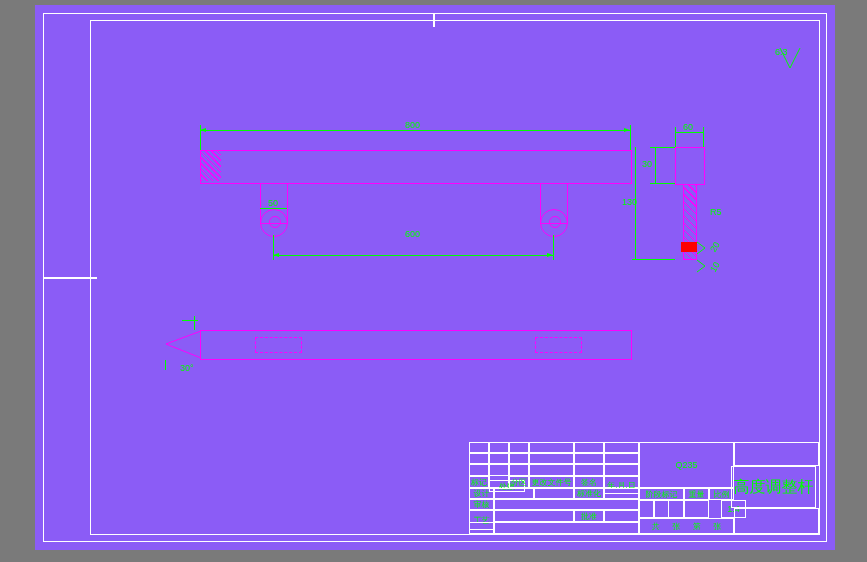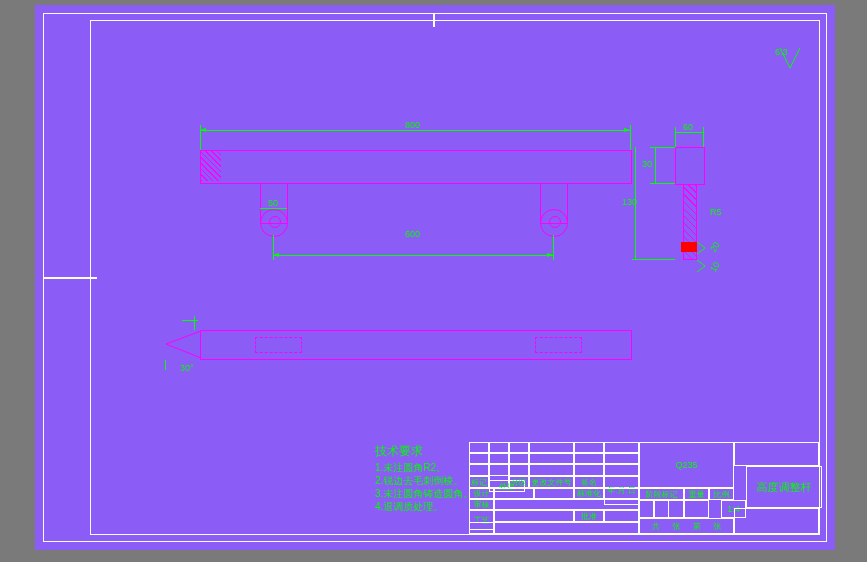--- a/index.html
+++ b/index.html
@@ -121,46 +121,39 @@
     <div class="dim-txt" style="left:-53px;top:50px">130</div>
 
     <div class="dim-txt" style="left:35px;top:60px">R5</div>
     <div class="dim-txt" style="left:35px;top:95px;transform:rotate(-60deg)">20</div>
     <div class="dim-txt" style="left:35px;top:115px;transform:rotate(-60deg)">10</div>
     <svg style="position:absolute;left:20px;top:93px" width="25" height="35">
       <path d="M2 2 L10 8 L2 14 M2 20 L10 26 L2 32" stroke="#0f0" fill="none" stroke-width="1"></path>
     </svg>
   </div>
 
-  <div class="tech-req">
-    <div class="title">技术要求</div>
-    <div>1.未注圆角R2。</div>
-    <div>2.锐边去毛刺倒棱。</div>
-    <div>3.未注圆角铸造圆角。</div>
-    <div>4.退调质处理。</div>
-  </div>
 
   <div class="title-block">
 
     <div class="tb-cell" style="left:0;top:0;width:170px;height:92px"></div>
     <div class="tb-cell" style="left:0;top:0;width:20px;height:46px"></div>
     <div class="tb-cell" style="left:20px;top:0;width:20px;height:46px"></div>
     <div class="tb-cell" style="left:40px;top:0;width:20px;height:46px"></div>
     <div class="tb-cell" style="left:60px;top:0;width:45px;height:46px"></div>
     <div class="tb-cell" style="left:105px;top:0;width:30px;height:46px"></div>
     <div class="tb-cell" style="left:135px;top:0;width:35px;height:46px"></div>
     <div class="tb-cell" style="left:0;top:0;width:170px;height:11px"></div>
     <div class="tb-cell" style="left:0;top:11px;width:170px;height:11px"></div>
     <div class="tb-cell" style="left:0;top:22px;width:170px;height:12px"></div>
     <div class="tb-cell tb-txt sm" style="left:0;top:34px;width:20px;height:12px">标记</div>
     <div class="tb-cell tb-txt sm" style="left:20px;top:38px;width:36px;height:12px">处数</div>
     <div class="tb-cell tb-txt sm" style="left:40px;top:34px;width:20px;height:12px">分区</div>
     <div class="tb-cell tb-txt sm" style="left:60px;top:34px;width:45px;height:12px">更改文件号</div>
     <div class="tb-cell tb-txt sm" style="left:105px;top:34px;width:30px;height:12px">签名</div>
-    <div class="tb-cell tb-txt sm" style="left:135px;top:34px;width:35px;height:29px">年.月.日</div>
+    <div class="tb-cell tb-txt sm" style="left:135px;top:34px;width:35px;height:18px">年.月.日</div>
 
     <div class="tb-cell tb-txt sm" style="left:0;top:46px;width:25px;height:11px">设计</div>
     <div class="tb-cell" style="left:25px;top:46px;width:40px;height:11px"></div>
     <div class="tb-cell" style="left:65px;top:46px;width:40px;height:11px"></div>
     <div class="tb-cell tb-txt sm" style="left:105px;top:46px;width:30px;height:11px">标准化</div>
     <div class="tb-cell" style="left:135px;top:46px;width:35px;height:11px"></div>
 
     <div class="tb-cell tb-txt sm" style="left:0;top:57px;width:25px;height:11px">审核</div>
     <div class="tb-cell" style="left:25px;top:57px;width:145px;height:11px"></div>
     <div class="tb-cell tb-txt sm" style="left:0;top:68px;width:25px;height:20px">工艺</div>
@@ -180,16 +173,16 @@
     <div class="tb-cell" style="left:215px;top:58px;width:25px;height:18px"></div>
     <div class="tb-cell tb-txt" style="left:252px;top:58px;width:25px;height:18px">1:4</div>
     <div class="tb-cell tb-txt sm" style="left:170px;top:76px;width:95px;height:16px;gap:4px">
       <span>共</span>&nbsp;&nbsp;
       <span>张</span>&nbsp;&nbsp;
       <span>第</span>&nbsp;&nbsp;
       <span>张</span>
     </div>
 
     <div class="tb-cell" style="left:265px;top:0;width:85px;height:24px"></div>
-    <div class="tb-cell tb-txt" style="left:277px;top:24px;width:76px;height:42px;font-size:11px">高度调整杆</div>
+    <div class="tb-cell tb-txt" style="left:262px;top:24px;width:85px;height:42px;font-size:16px">高度调整杆</div>
     <div class="tb-cell" style="left:265px;top:66px;width:85px;height:26px"></div>
   </div>
 </div>
 
 </body></html>

